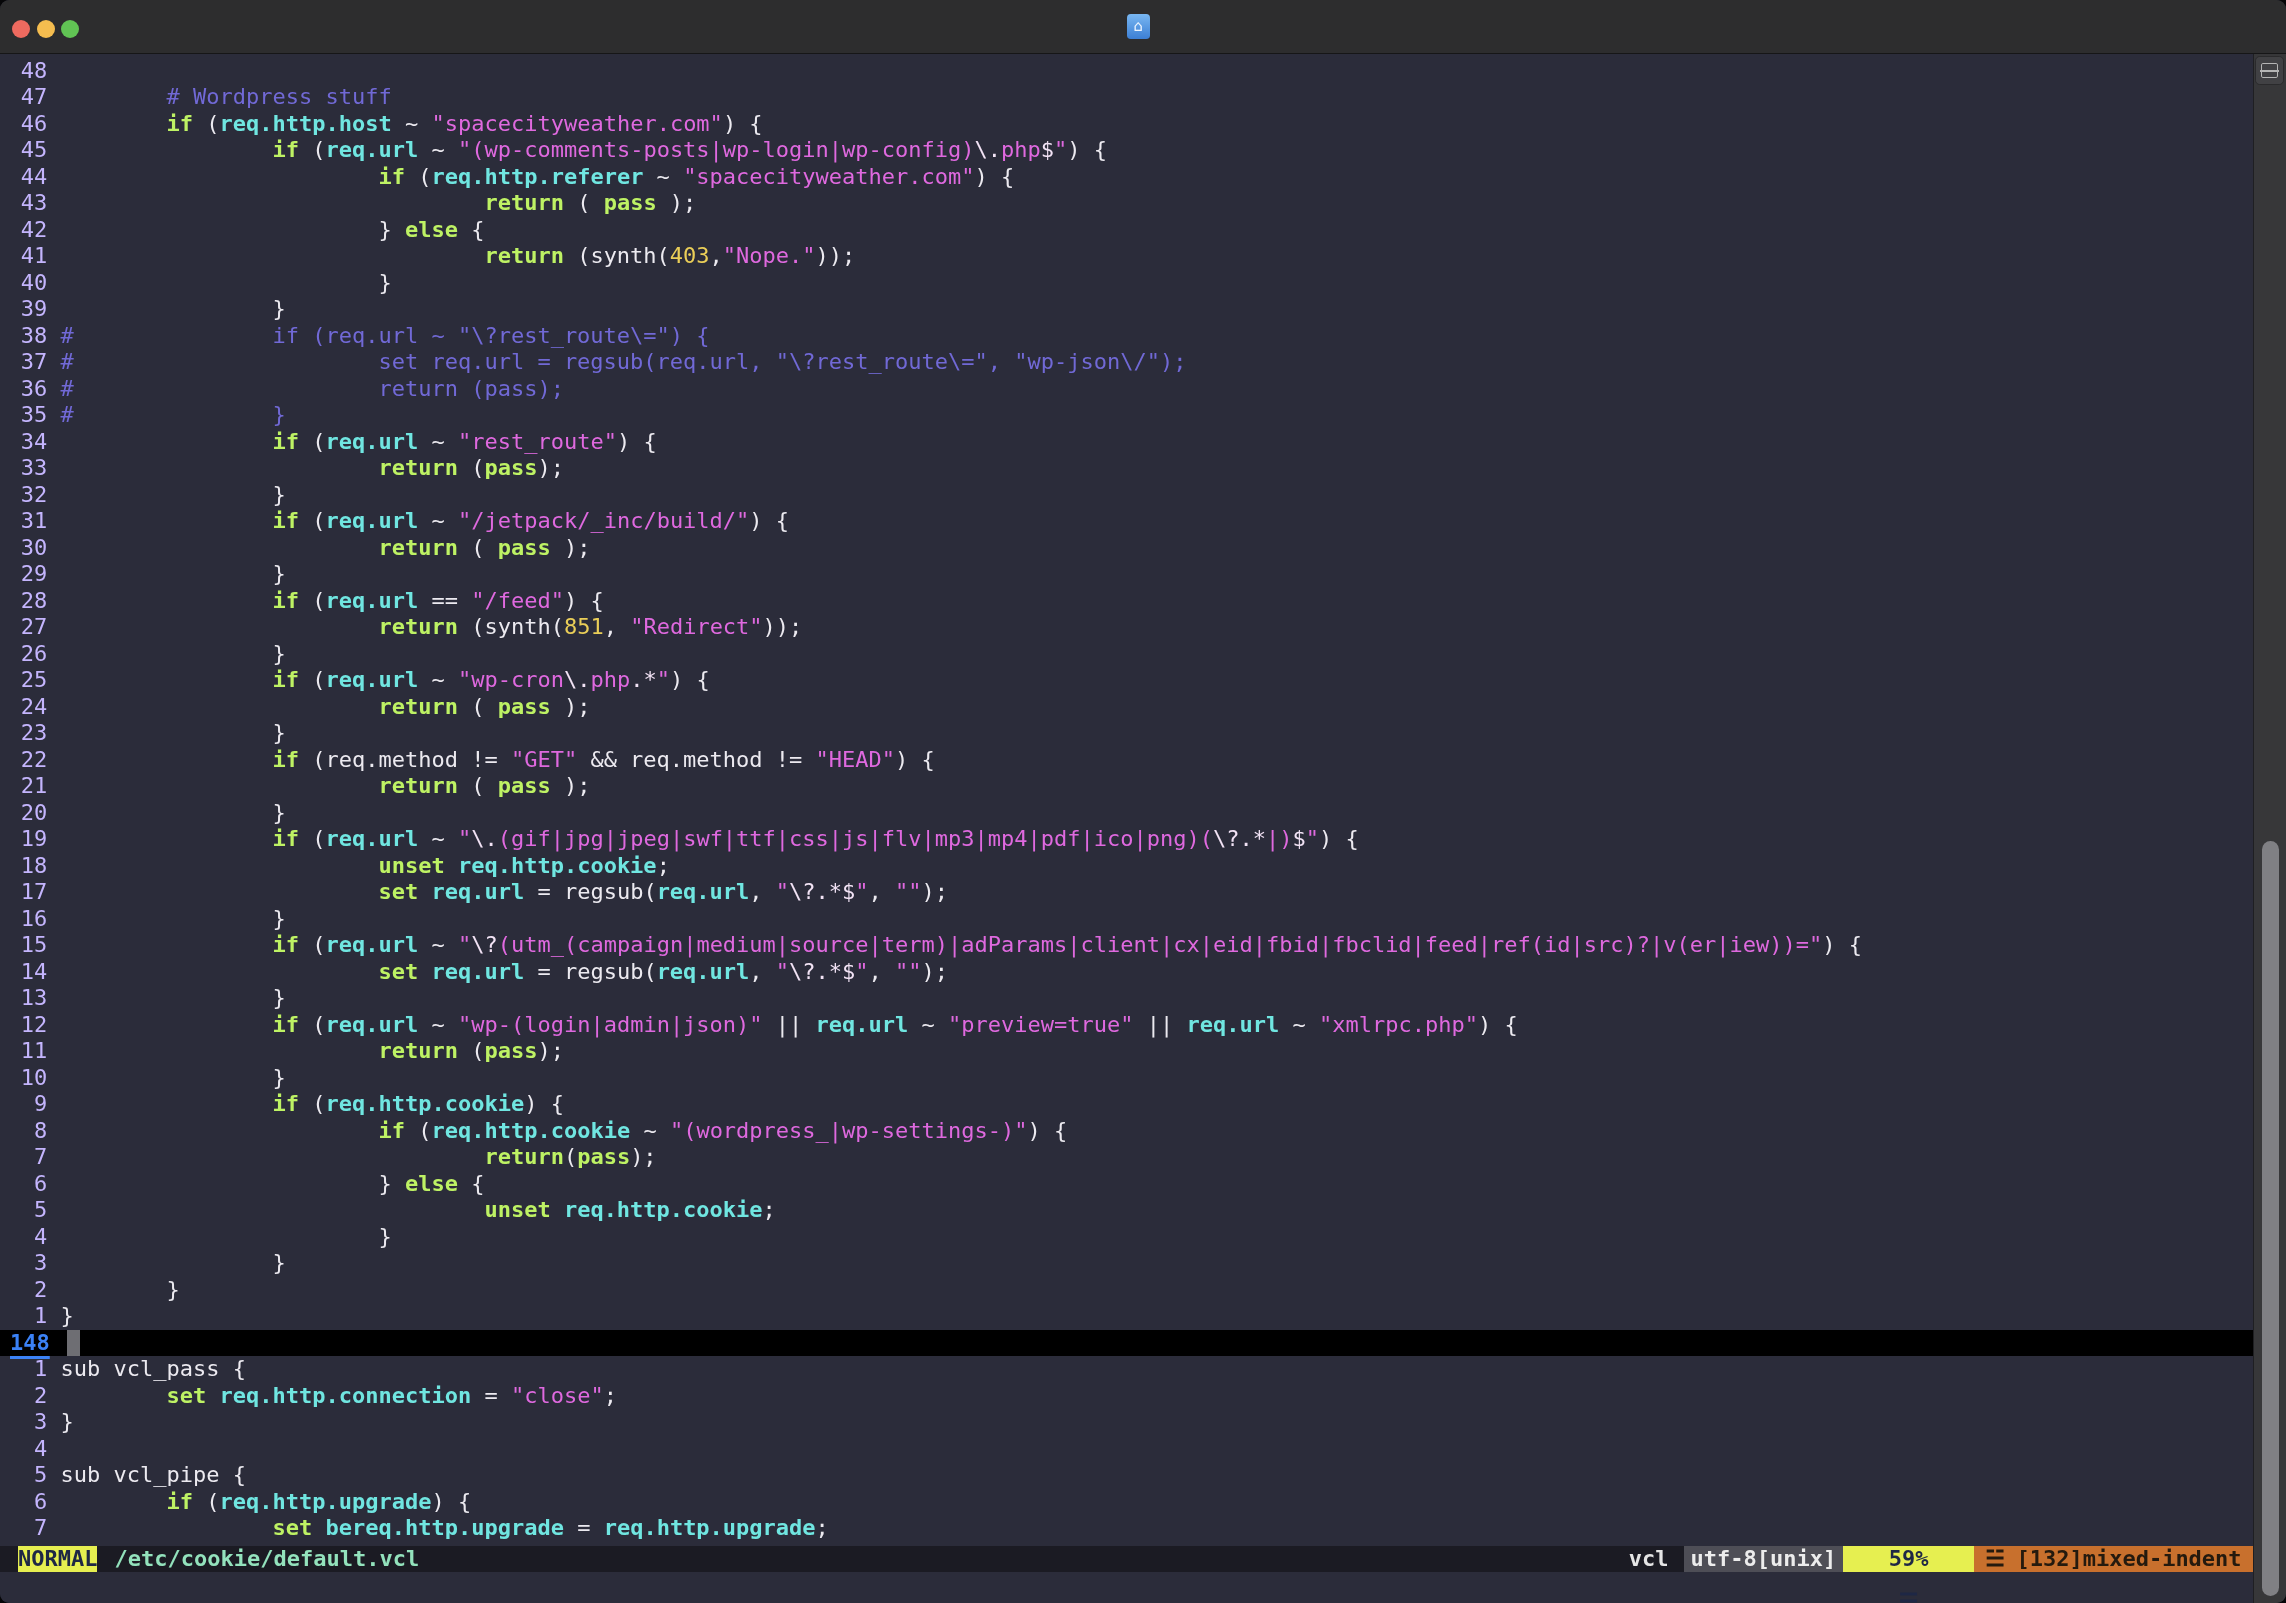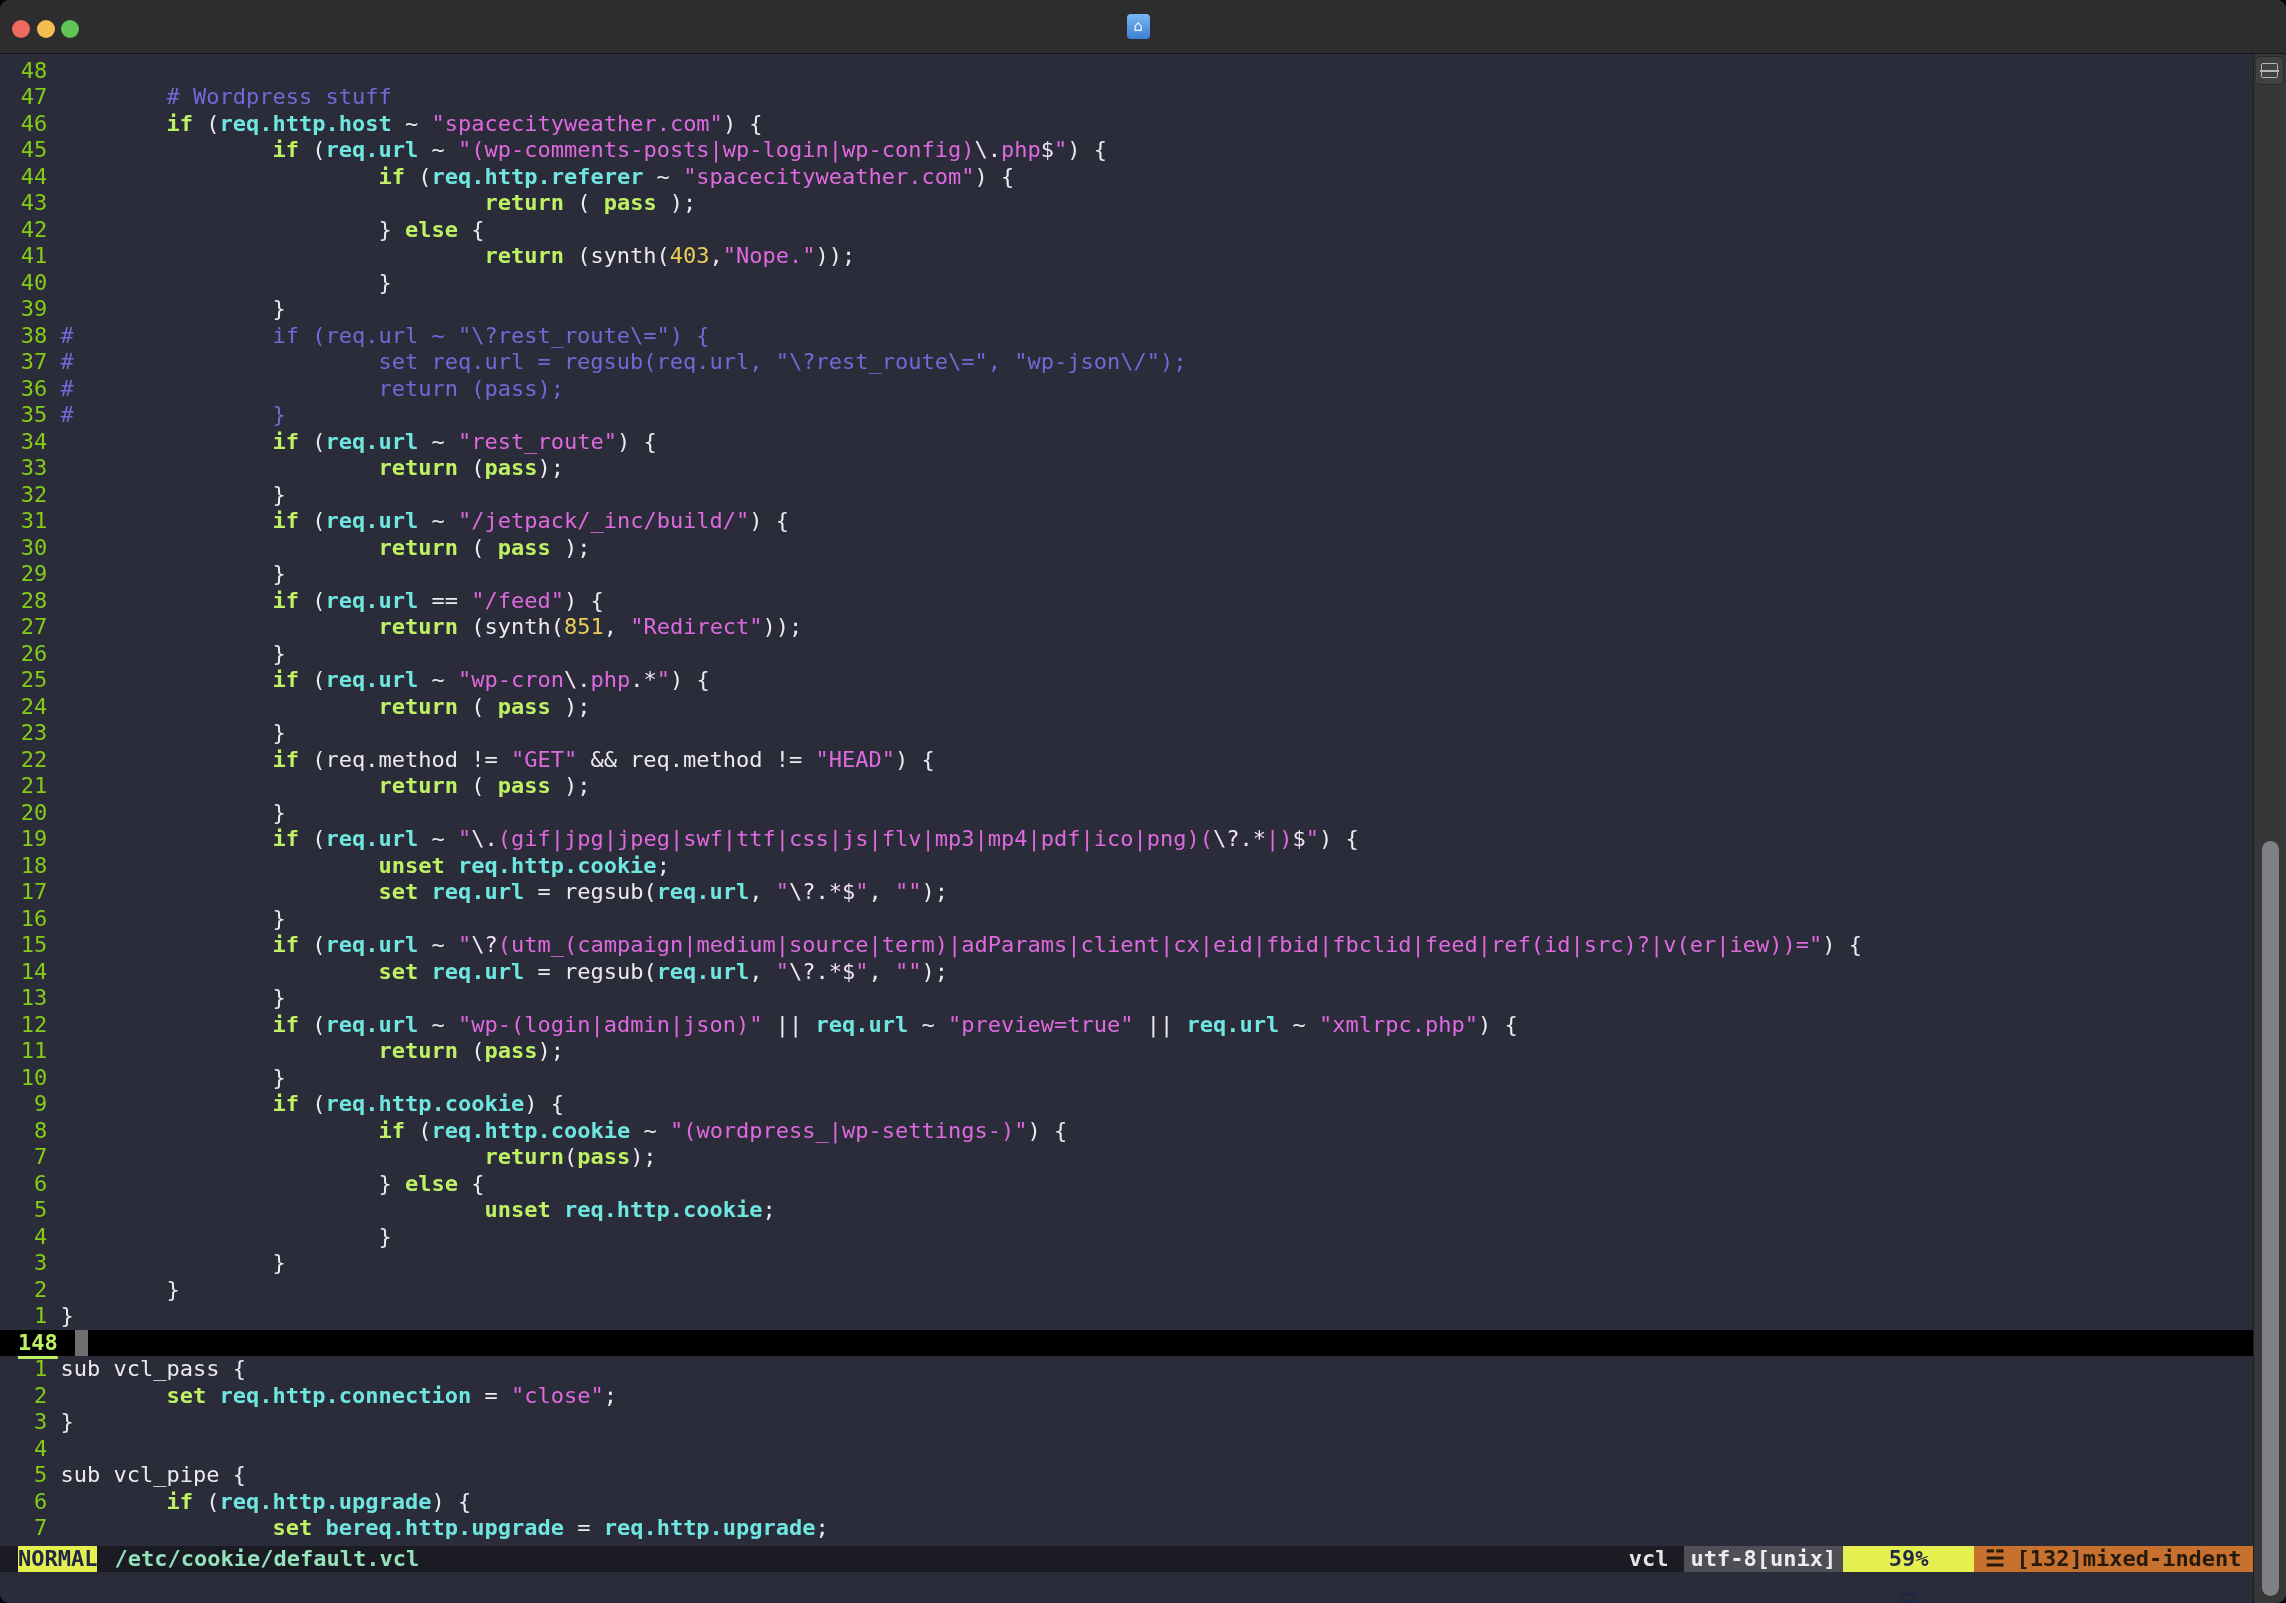--- a/index.html
+++ b/index.html
@@ -28,24 +28,24 @@
     color:#b9bcc0;font-family:"Liberation Sans", sans-serif;
     font-size:24px;font-weight:700;letter-spacing:0.2px;
   }
   
   .main{flex:1;display:flex;min-height:0;}
   .term{flex:1;display:flex;flex-direction:column;min-width:0;background:#2b2c3a;}
   .rows{height:1488px;flex:none;padding-top:3.8px;white-space:pre;
         font-size:22px;line-height:26.5px;overflow:hidden;}
   .row{height:26.5px;}
   .row.cur{background:#000000;}
-  .ln{display:inline-block;width:3ch;text-align:right;margin-left:7.6px;margin-right:1ch;color:#84cc16;}
+  .ln{display:inline-block;width:3ch;text-align:right;margin-left:7.6px;margin-right:1ch;color:#c4b5fd;}
   .cur .ln{
-    text-align:left;margin-left:18px;margin-right:calc(1ch + 3.8px);
-    color:#bef264;font-weight:bold;
+    text-align:left;margin-left:10px;margin-right:calc(1ch + 3.8px);
+    color:#3b82f6;font-weight:bold;
     text-decoration:underline;text-decoration-thickness:2.8px;text-underline-offset:5.7px;
   }
   .cursor-block{display:inline-block;width:1ch;height:26.5px;vertical-align:top;background:#6e6e73;}
   .t-p{color:#eceaf0;}
   .t-c{color:#7169d6;}
   .t-k{color:#bef264;font-weight:bold;}
   .t-v{color:#70e6e1;font-weight:bold;}
   .t-s{color:#df69df;}
   .t-e{color:#f2e3f5;}
   .t-num{color:#eace58;}

